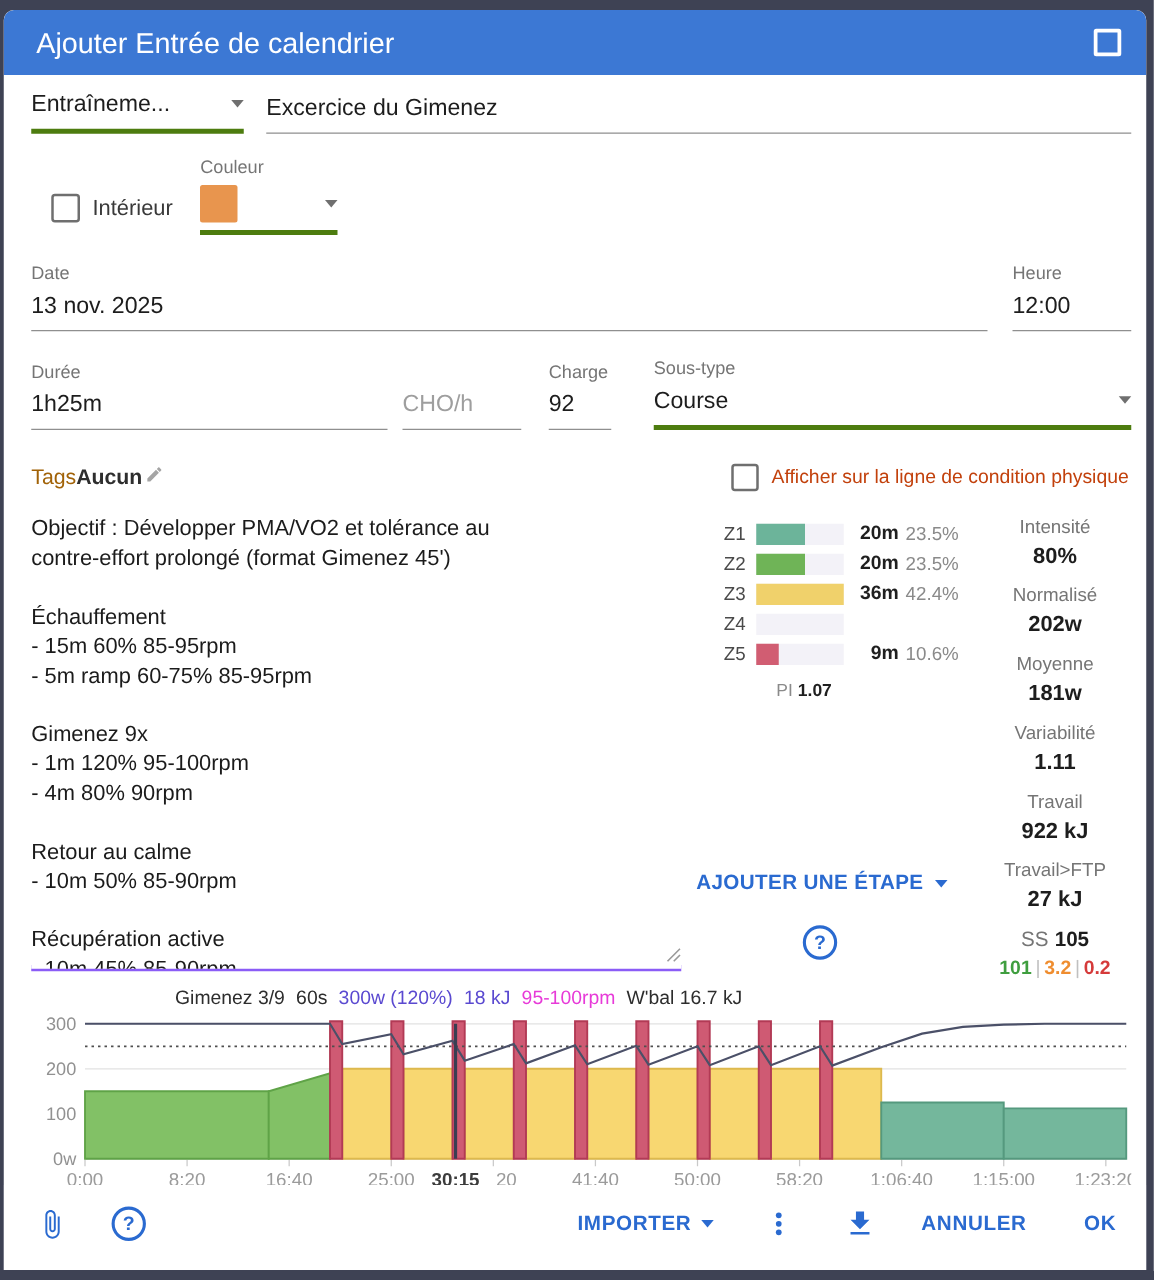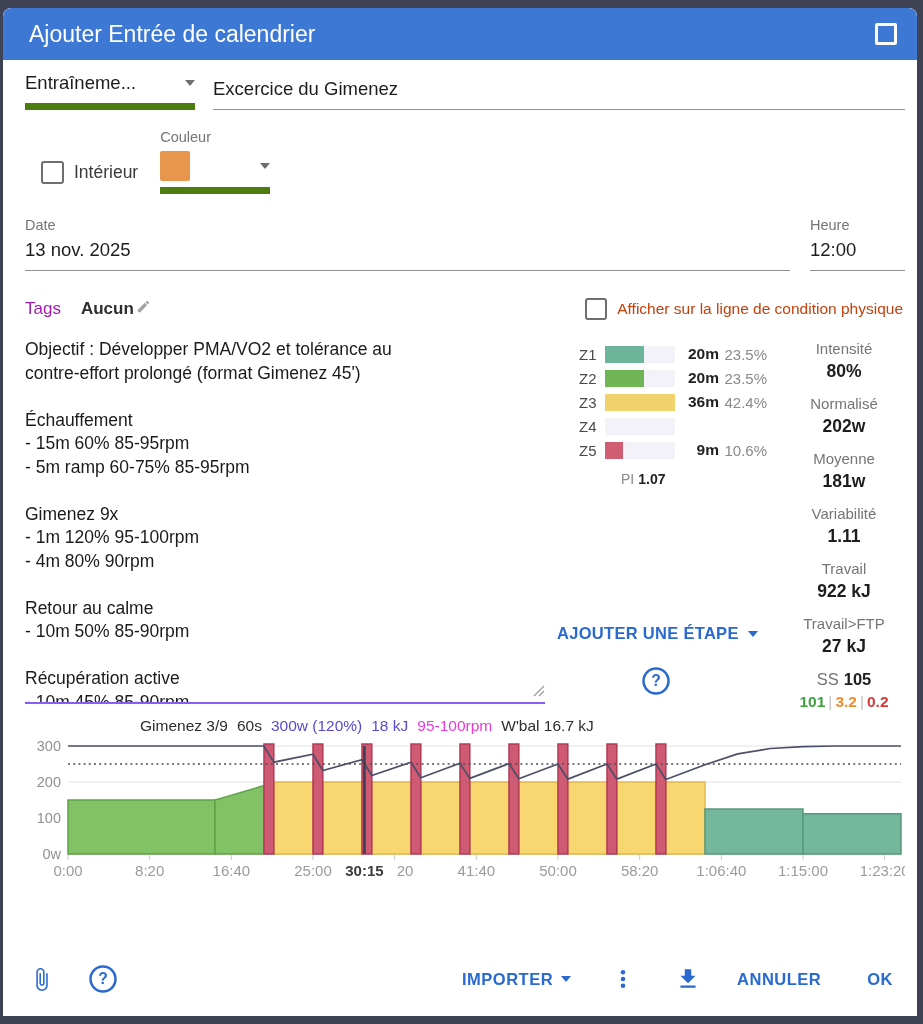--- a/index.html
+++ b/index.html
@@ -11,31 +11,31 @@
             border-radius:8px 8px 0 0;}
   .titlebar .t{color:#fff;font-size:23px;flex:1;}
   .maxicon{width:16px;height:16px;border:3px solid #fff;border-radius:2px;cursor:pointer;}
   .content{padding:0 12px 0 22px;position:relative;}
   .arr{width:0;height:0;border-left:5.5px solid transparent;border-right:5.5px solid transparent;
        border-top:6.5px solid #6f6f6f;flex:0 0 auto;}
   .blue-arr{border-top-color:#2a6ad0;}
   .frow{display:flex;align-items:flex-end;}
   .flabel{font-size:14.5px;color:#757575;margin-bottom:6px;}
   .sel{display:flex;justify-content:space-between;align-items:center;
-       border-bottom:7px solid #4d7c0f;padding-bottom:9px;font-size:18.5px;color:#1d1d1d;cursor:pointer;}
+       border-bottom:4px solid #4d7c0f;padding-bottom:9px;font-size:18.5px;color:#1d1d1d;cursor:pointer;}
   input.fin{border:none;outline:none;font-family:inherit;font-size:18.5px;color:#1d1d1d;
             padding:0 0 9px 0;width:100%;border-bottom:1px solid #8f8f8f;background:transparent;}
   input.fin::placeholder{color:#9e9e9e;}
   .cb{width:19px;height:19px;border:2px solid #6f6f6f;border-radius:3px;background:#fff;
       flex:0 0 auto;cursor:pointer;}
   .cbrow{display:flex;align-items:center;gap:10px;font-size:17.5px;color:#3a3a3a;}
   .swatch{width:30px;height:30px;border-radius:2px;cursor:pointer;}
   
   .tagsrow{margin-top:27px;display:flex;align-items:center;font-size:17px;}
-  .tagslabel{color:#a21caf;margin-right:20px;}
+  .tagslabel{color:#a16207;margin-right:0;}
   .tagsval{font-weight:bold;color:#2e2e2e;}
   
   .mainrow{margin-top:16px;display:flex;position:relative;height:368px;}
   .ta-wrap{width:520px;position:relative;border-bottom:5px solid #8b5cf6;}
   textarea.desc{width:100%;height:364px;border:none;outline:none;resize:none;overflow:hidden;
                 font-family:inherit;font-size:17.5px;line-height:23.5px;color:#1b1b1b;padding:2px 0 0 0;background:#fff;}
   .ta-corner{position:absolute;right:0;bottom:2px;}
   .rpanel{flex:1;margin-left:10px;position:relative;}
   .zones{position:absolute;left:24px;top:6px;}
   .zrow{display:flex;align-items:center;height:24px;}
@@ -106,20 +106,40 @@
       <div style="flex:1;">
         <div class="flabel">Date</div>
         <input class="fin" value="13 nov. 2025" style="">
       </div>
       <div style="width:95px;">
         <div class="flabel">Heure</div>
         <input class="fin" value="12:00" style="">
       </div>
     </div>
 
+    <div class="frow" style="margin-top:22px;">
+      <div style="width:285px;">
+        <div class="flabel">Durée</div>
+        <input class="fin" value="1h25m" style="">
+      </div>
+      <div style="width:95px;margin-left:12px;">
+        <input class="fin" placeholder="CHO/h" style="">
+      </div>
+      <div style="width:50px;margin-left:22px;">
+        <div class="flabel">Charge</div>
+        <input class="fin" value="92" style="">
+      </div>
+      <div style="flex:1;margin-left:34px;">
+        <div class="flabel">Sous-type</div>
+        <div class="sel">
+          <span>Course</span>
+          <span class="arr"></span>
+        </div>
+      </div>
+    </div>
 
     <div class="tagsrow">
       <span class="tagslabel">Tags</span>
       <span class="tagsval">Aucun</span>
       <svg width="15" height="15" viewBox="0 0 24 24" style="margin-left:2px;margin-top:-6px;">
         <path fill="#a5a5a5" d="M3 17.25V21h3.75L17.81 9.94l-3.75-3.75L3 17.25zM20.71 7.04c.39-.39.39-1.02 0-1.41l-2.34-2.34c-.39-.39-1.02-.39-1.41 0l-1.83 1.83 3.75 3.75 1.83-1.83z"></path>
       </svg>
       <span class="spacer"></span>
       <div class="cbrow" style="font-size:15.5px;color:#c2410c;margin-right:2px;">
         <span class="cb" style="width:18px;height:18px;"></span>

